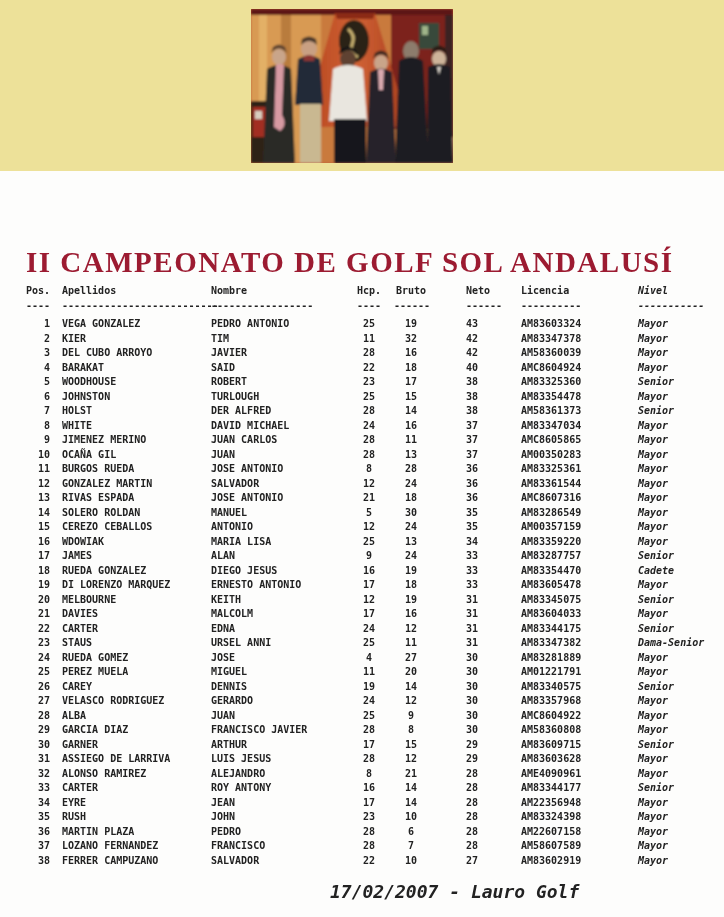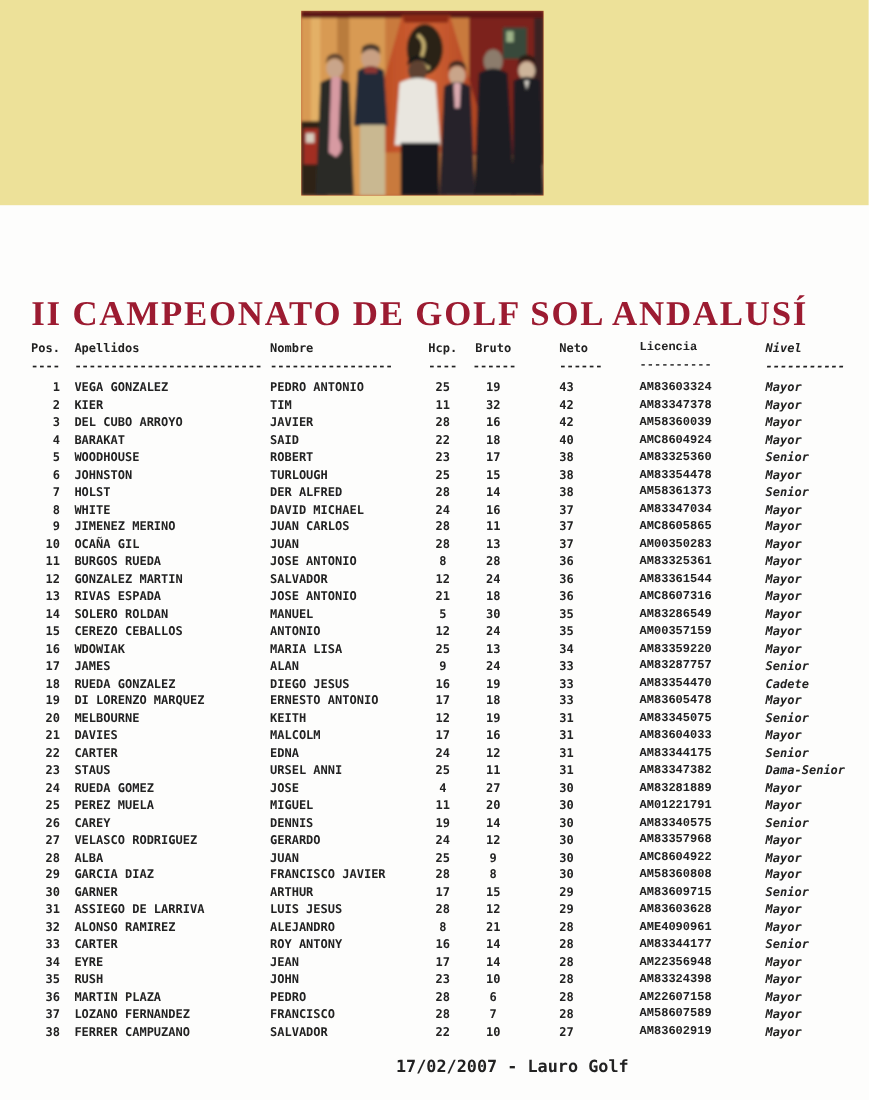--- a/index.html
+++ b/index.html
@@ -17,29 +17,29 @@
                 color:#9c1b31; white-space:nowrap; }
 
   .report { position:absolute; top:285px; left:0; width:724px;
             font-size:10px; font-weight:bold; color:#222;margin-left:20px; }
   .r-row { position:relative; height:14.5px; }
   .r-row.hdr { height:15px; }
   .r-row.dash { height:18px; }
   .cell { position:absolute; top:0; white-space:pre; }
   .c-pos      { left:0;   width:30px; text-align:right; }
   .c-apellidos{ left:42px; }
-  .c-nombre   { left:205px; }
+  .c-nombre   { left:191px; }
   .c-hcp      { left:334px; width:30px; text-align:center; }
   .c-bruto    { left:374px; width:34px; text-align:center; }
   .c-neto     { left:446px; width:34px; }
-  .c-licencia { left:513px;font-family:Liberation Mono, monospace; }
+  .c-licencia { left:501px; }
   .c-nivel    { left:618px;font-style:italic; }
 
   .footer-line { position:absolute; top:881px; left:330px;
-                 font-size:14px; font-weight:bold; color:#222; white-space:pre; }
+                 font-size:18px; font-weight:bold; color:#222; white-space:pre;font-style:italic; }
 </style>
 </head>
 <body>
 
 <div class="banner" style="background: rgb(237, 225, 153);">
   <div class="photo-frame">
     <svg width="202" height="154" viewBox="0 0 202 154">
       <defs>
         <filter id="soft" x="-10%" y="-10%" width="120%" height="120%">
           <feGaussianBlur stdDeviation="1.3"></feGaussianBlur>

